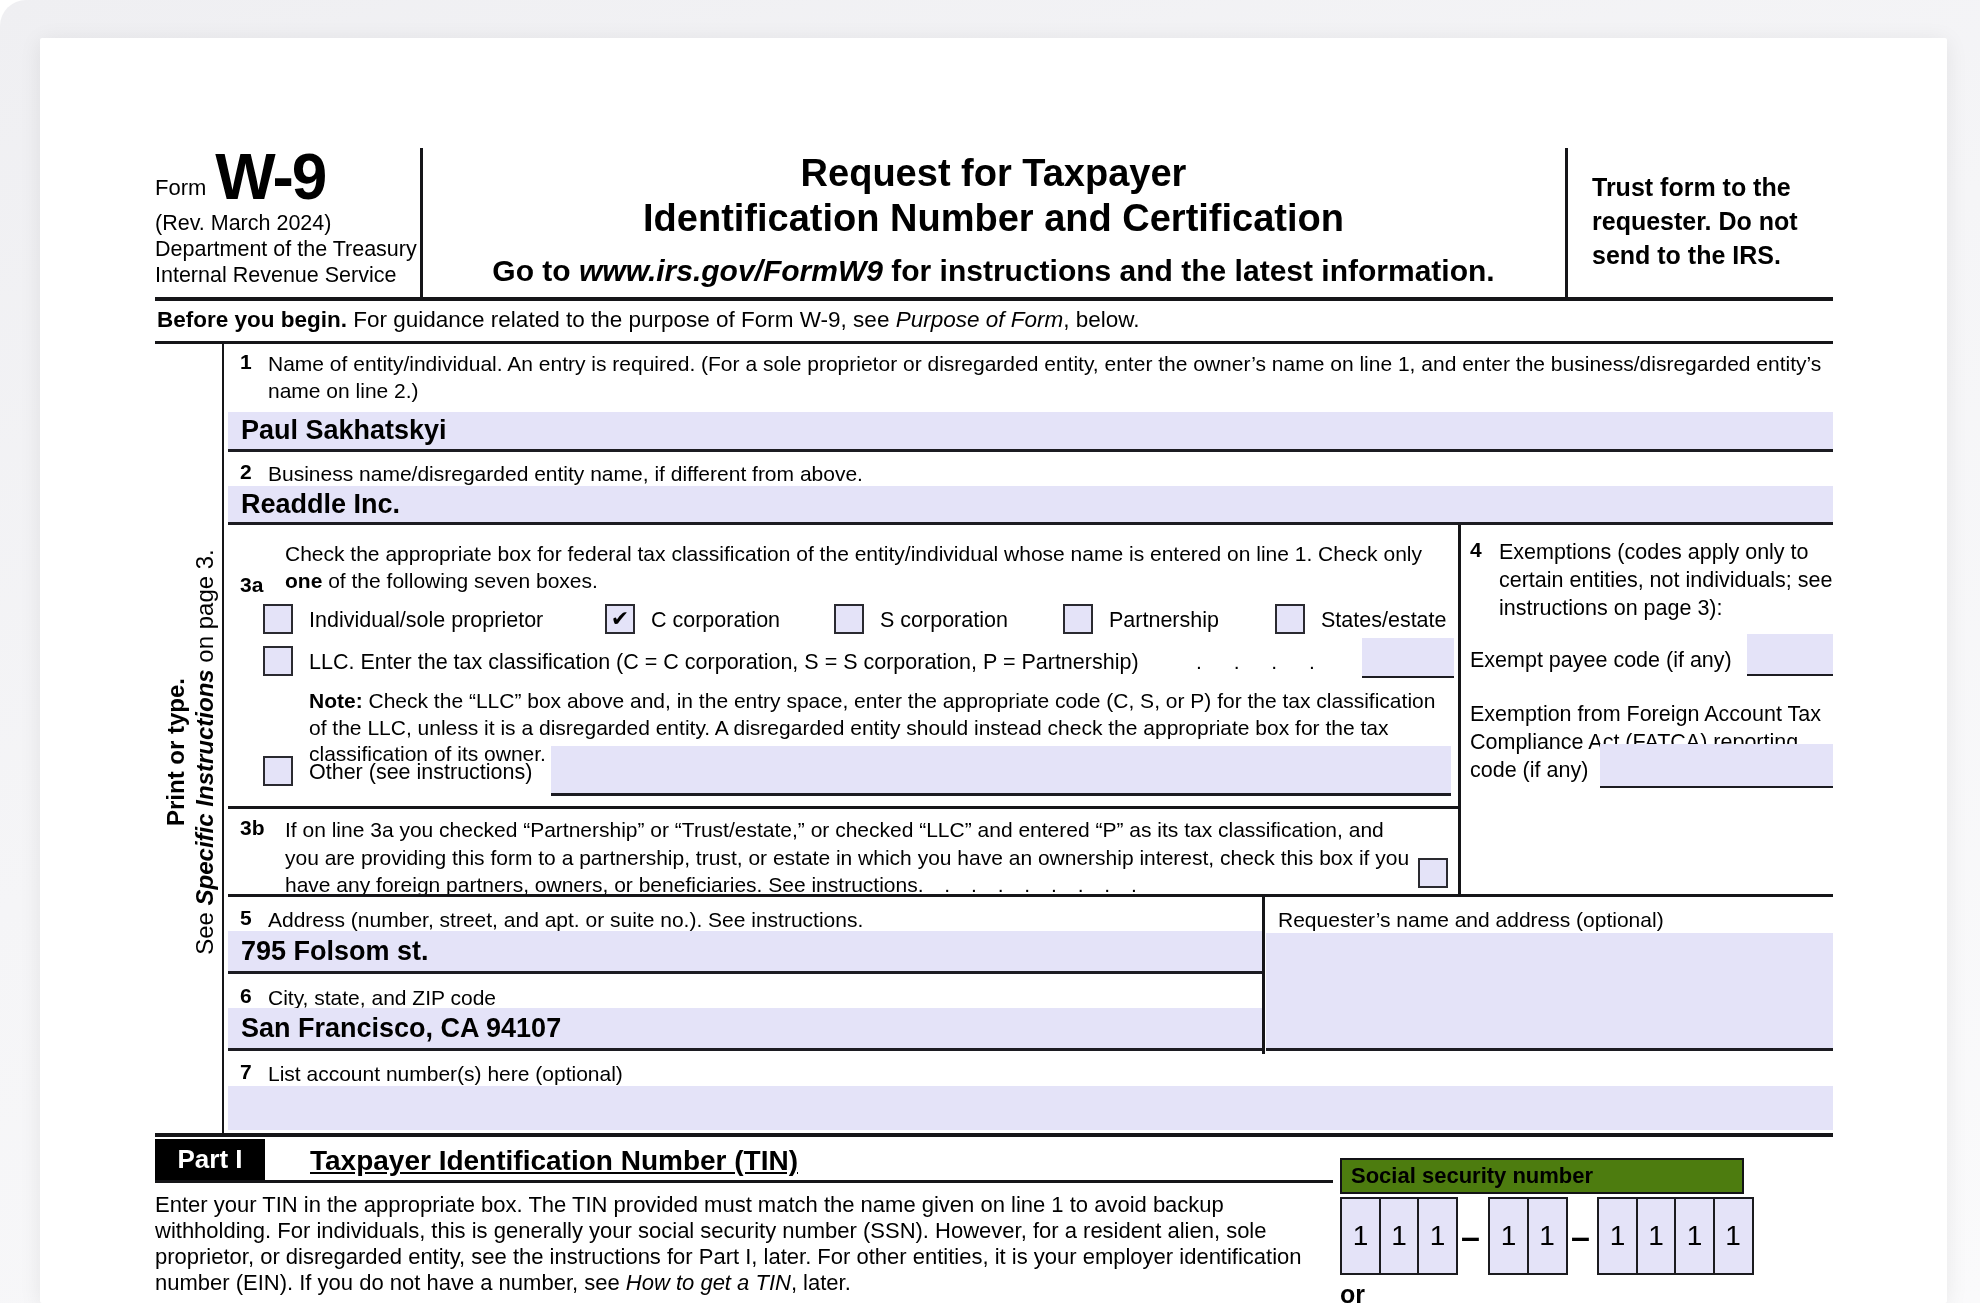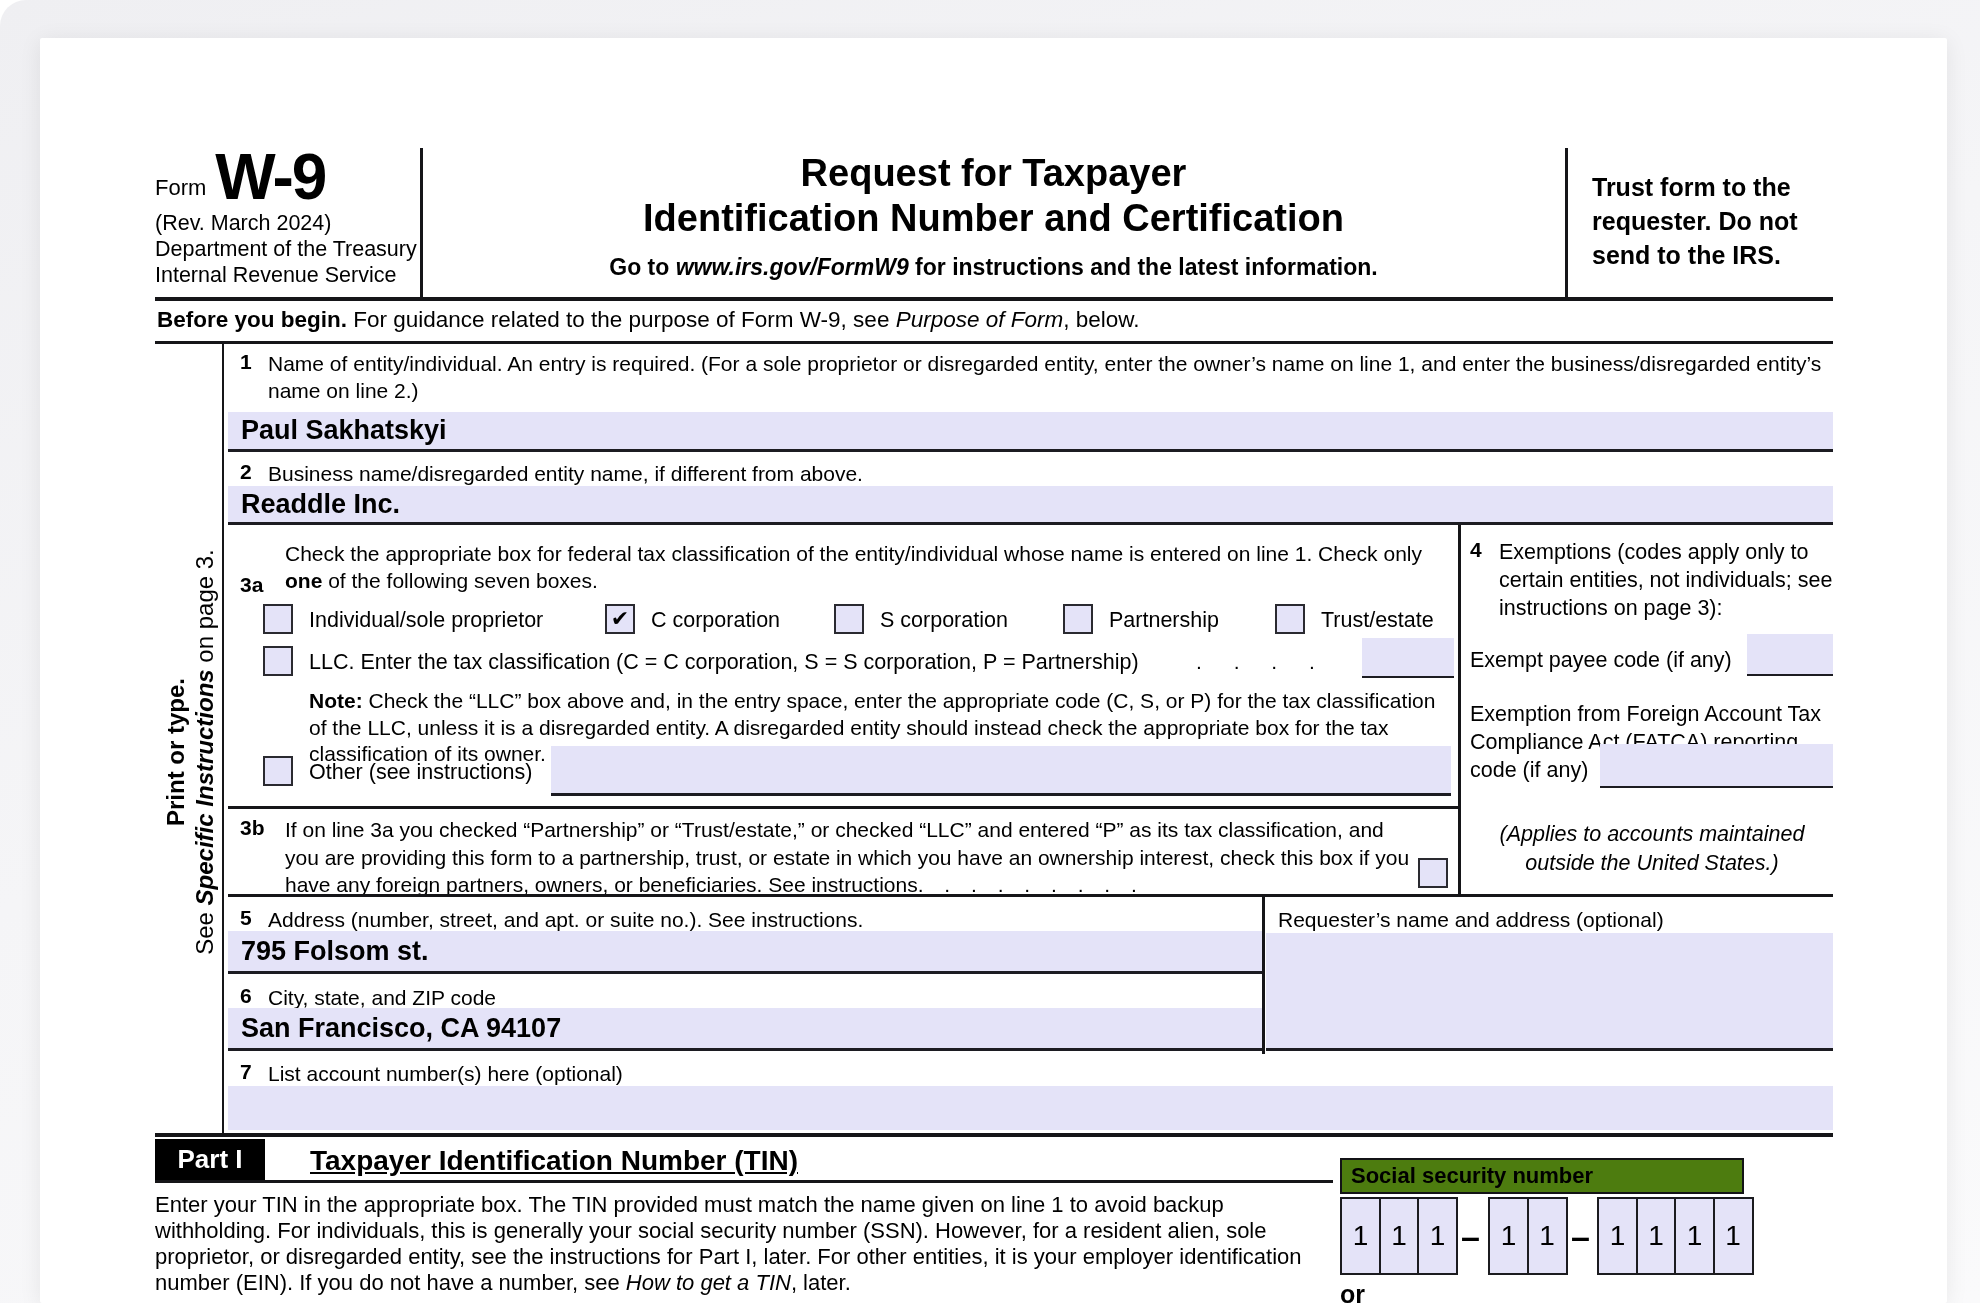--- a/index.html
+++ b/index.html
@@ -42,21 +42,21 @@
   .cbl{position:absolute;font-size:21.5px;}
   .dots{letter-spacing:0;word-spacing:26px;font-size:21px;}
   .dots-inline{word-spacing:15px;}
   b.inline{font-weight:bold;}
   i.inline{font-style:italic;}
   .hdr-small{font-size:21.5px;line-height:26px;}
   #w9-row{display:flex;align-items:flex-end;}
   #w9-num{font-size:64px;font-weight:bold;letter-spacing:-2px;line-height:56px;}
   #form-word{font-size:22px;padding-bottom:4px;padding-right:9px;}
   .title-line{font-size:38px;font-weight:bold;line-height:45px;}
-  .goto{font-size:23px;font-weight:bold;margin-top:13px;}
+  .goto{font-size:30px;font-weight:bold;margin-top:13px;}
   .give{font-size:25px;font-weight:bold;line-height:34px;}
   #before-line{font-size:22.5px;}
   #side-rot{
     position:absolute;left:-122px;top:723px;width:624px;height:58px;
     transform:rotate(-90deg);text-align:center;font-size:24px;line-height:29px;
   }
   .rc-lbl{font-size:21.5px;line-height:28px;}
   .part1-badge{
     position:absolute;background:#000;color:#fff;font-weight:bold;font-size:26px;
     display:flex;align-items:center;justify-content:center;
@@ -137,21 +137,21 @@
   <span class="cbl" style="left:309px;top:608px;">Individual/sole proprietor</span>
   <div class="cb" style="left:605px;top:604px;">
       <span class="check">✔</span>
     </div>
   <span class="cbl" style="left:651px;top:608px;">C corporation</span>
   <div class="cb" style="left:834px;top:604px;"></div>
   <span class="cbl" style="left:880px;top:608px;">S corporation</span>
   <div class="cb" style="left:1063px;top:604px;"></div>
   <span class="cbl" style="left:1109px;top:608px;">Partnership</span>
   <div class="cb" style="left:1275px;top:604px;"></div>
-  <span class="cbl" style="left:1321px;top:608px;">Trust/estate</span>
+  <span class="cbl" style="left:1321px;top:608px;">States/estate</span>
 
   <div class="cb" style="left:263px;top:646px;"></div>
   <span class="cbl" style="left:309px;top:650px;">LLC. Enter the tax classification (C = C corporation, S = S corporation, P = Partnership)</span>
   <span class="abs dots" style="left:1196px;top:650px;">. . . .</span>
   <div class="fld" style="left:1362px;top:638px;width:92px;height:40px;border-bottom-width:2.5px;"></div>
 
   <div class="abs lbl" style="left:309px;top:688px;width:1142px;line-height:26.5px;font-size:21px;"><b class="inline">Note:</b><span> Check the “LLC” box above and, in the entry space, enter the appropriate code (C, S, or P) for the tax classification of the LLC, unless it is a disregarded entity. A disregarded entity should instead check the appropriate box for the tax classification of its owner.</span></div>
 
   <div class="cb" style="left:263px;top:756px;"></div>
   <span class="cbl" style="left:309px;top:760px;">Other (see instructions)</span>
@@ -165,21 +165,20 @@
 
   <div class="hl" style="left:228px;top:894px;width:1605px;height:3px;"></div>
 
   <div class="vl" style="left:1458px;top:525px;width:2.5px;height:369px;"></div>
   <span class="abs num" style="left:1470px;top:538px;">4</span>
   <div class="abs rc-lbl" style="left:1499px;top:538px;width:335px;">Exemptions (codes apply only to certain entities, not individuals; see instructions on page 3):</div>
   <span class="abs rc-lbl" style="left:1470px;top:646px;">Exempt payee code (if any)</span>
   <div class="fld" style="left:1747px;top:634px;width:86px;height:42px;border-bottom-width:2.5px;"></div>
   <div class="abs rc-lbl" style="left:1470px;top:700px;width:372px;">Exemption from Foreign Account Tax Compliance Act (FATCA) reporting code (if any)</div>
   <div class="fld" style="left:1600px;top:744px;width:233px;height:44px;border-bottom-width:2.5px;"></div>
-  <div class="abs rc-lbl" style="left:1468px;top:820px;width:368px;text-align:center;font-style:italic;line-height:29px;">(Applies to accounts maintained outside the United States.)</div>
 
   <span class="abs num" style="left:240px;top:906px;">5</span>
   <span class="abs lbl" style="left:268px;top:906px;">Address (number, street, and apt. or suite no.). See instructions.</span>
   <span class="abs lbl" style="left:1278px;top:906px;">Requester’s name and address (optional)</span>
   <div class="vl" style="left:1262px;top:894px;width:2.5px;height:160px;"></div>
   <div class="fld" style="left:228px;top:931px;width:1034px;height:43px;">
       <span>795 Folsom st.</span>
     </div>
 
   <span class="abs num" style="left:240px;top:984px;">6</span>

